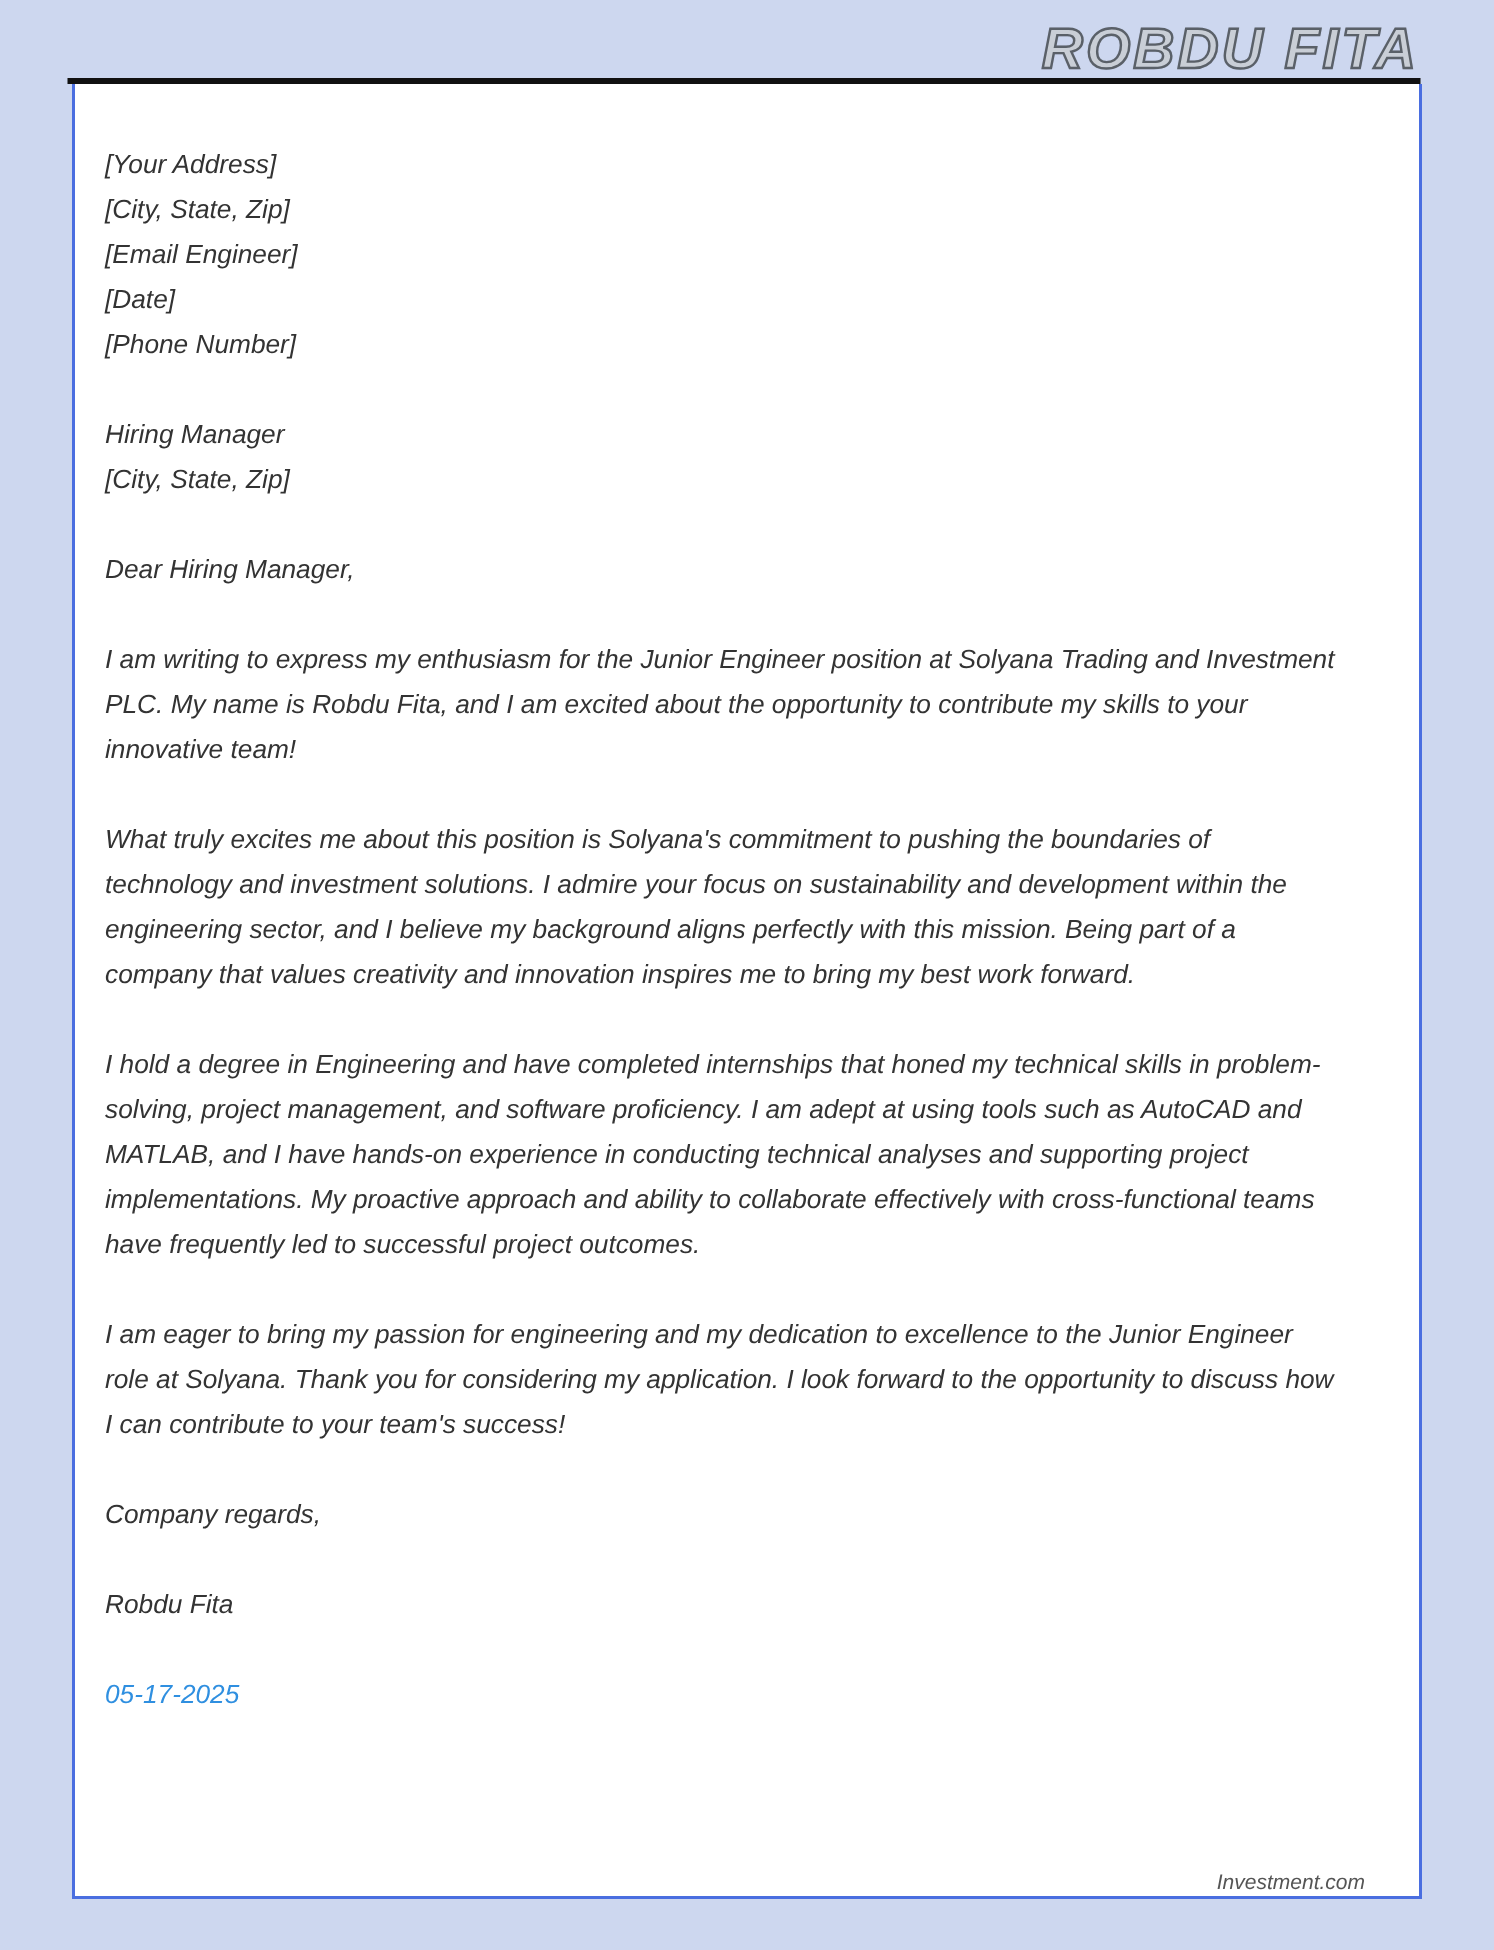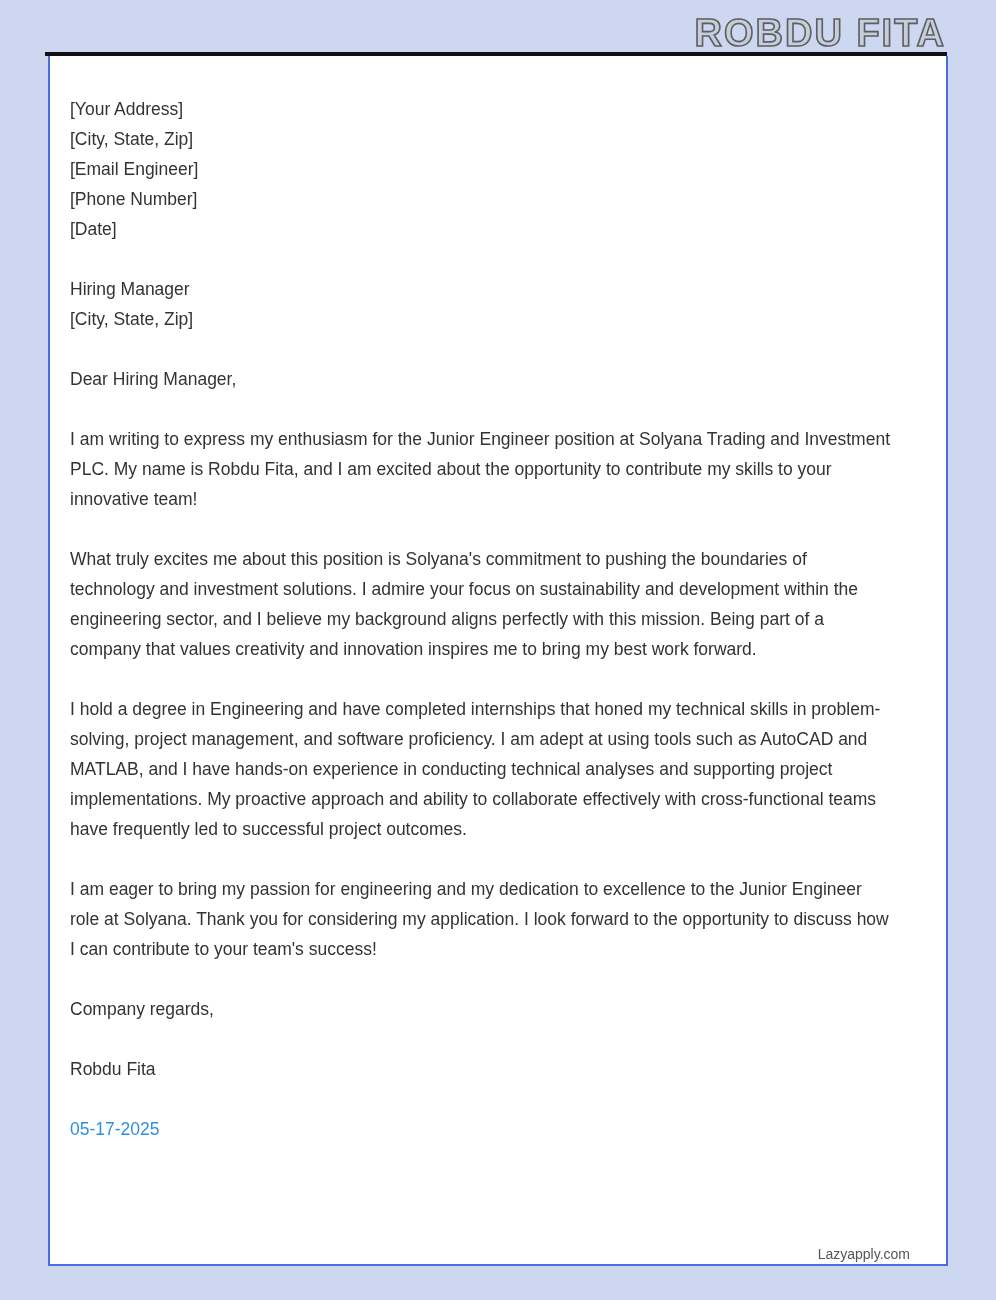--- a/index.html
+++ b/index.html
@@ -1,15 +1,15 @@
 <!DOCTYPE html>
 <html><head>
 <meta charset="utf-8">
 <style>
-  * { margin: 0; padding: 0; box-sizing: border-box; }
+  * { margin: 0; padding: 0; box-sizing: border-box; font-style: italic; }
   html, body {
     width: 996px;
     height: 1300px;
     font-family: "Liberation Sans", sans-serif;
   }
   body {
     position: relative;
     background: #cdd7ef;
     overflow: hidden;
   }
@@ -75,22 +75,22 @@
 <div class="brand-name">ROBDU FITA</div>
 <div class="top-rule"></div>
 
 <div class="page">
   <div class="letter">
 
     <div class="block">
       <div>[Your Address]</div>
       <div>[City, State, Zip]</div>
       <div>[Email Engineer]</div>
+      <div>[Date]</div>
       <div>[Phone Number]</div>
-      <div>[Date]</div>
     </div>
 
     <div class="block">
       <div>Hiring Manager</div>
       <div>[City, State, Zip]</div>
     </div>
 
     <div class="block">Dear Hiring Manager,</div>
 
     <div class="para">I am writing to express my enthusiasm for the Junior Engineer position at Solyana Trading and Investment PLC. My name is Robdu Fita, and I am excited about the opportunity to contribute my skills to your innovative team!</div>
@@ -98,14 +98,14 @@
     <div class="para">I hold a degree in Engineering and have completed internships that honed my technical skills in problem-solving, project management, and software proficiency. I am adept at using tools such as AutoCAD and MATLAB, and I have hands-on experience in conducting technical analyses and supporting project implementations. My proactive approach and ability to collaborate effectively with cross-functional teams have frequently led to successful project outcomes.</div>
     <div class="para">I am eager to bring my passion for engineering and my dedication to excellence to the Junior Engineer role at Solyana. Thank you for considering my application. I look forward to the opportunity to discuss how I can contribute to your team's success!</div>
 
     <div class="block">Company regards,</div>
 
     <div class="block">Robdu Fita</div>
 
     <a class="date-link">05-17-2025</a>
   </div>
 
-  <div class="footer-credit">Lazyapply.com</div>
+  <div class="footer-credit">Investment.com</div>
 </div>
 
 </body></html>

